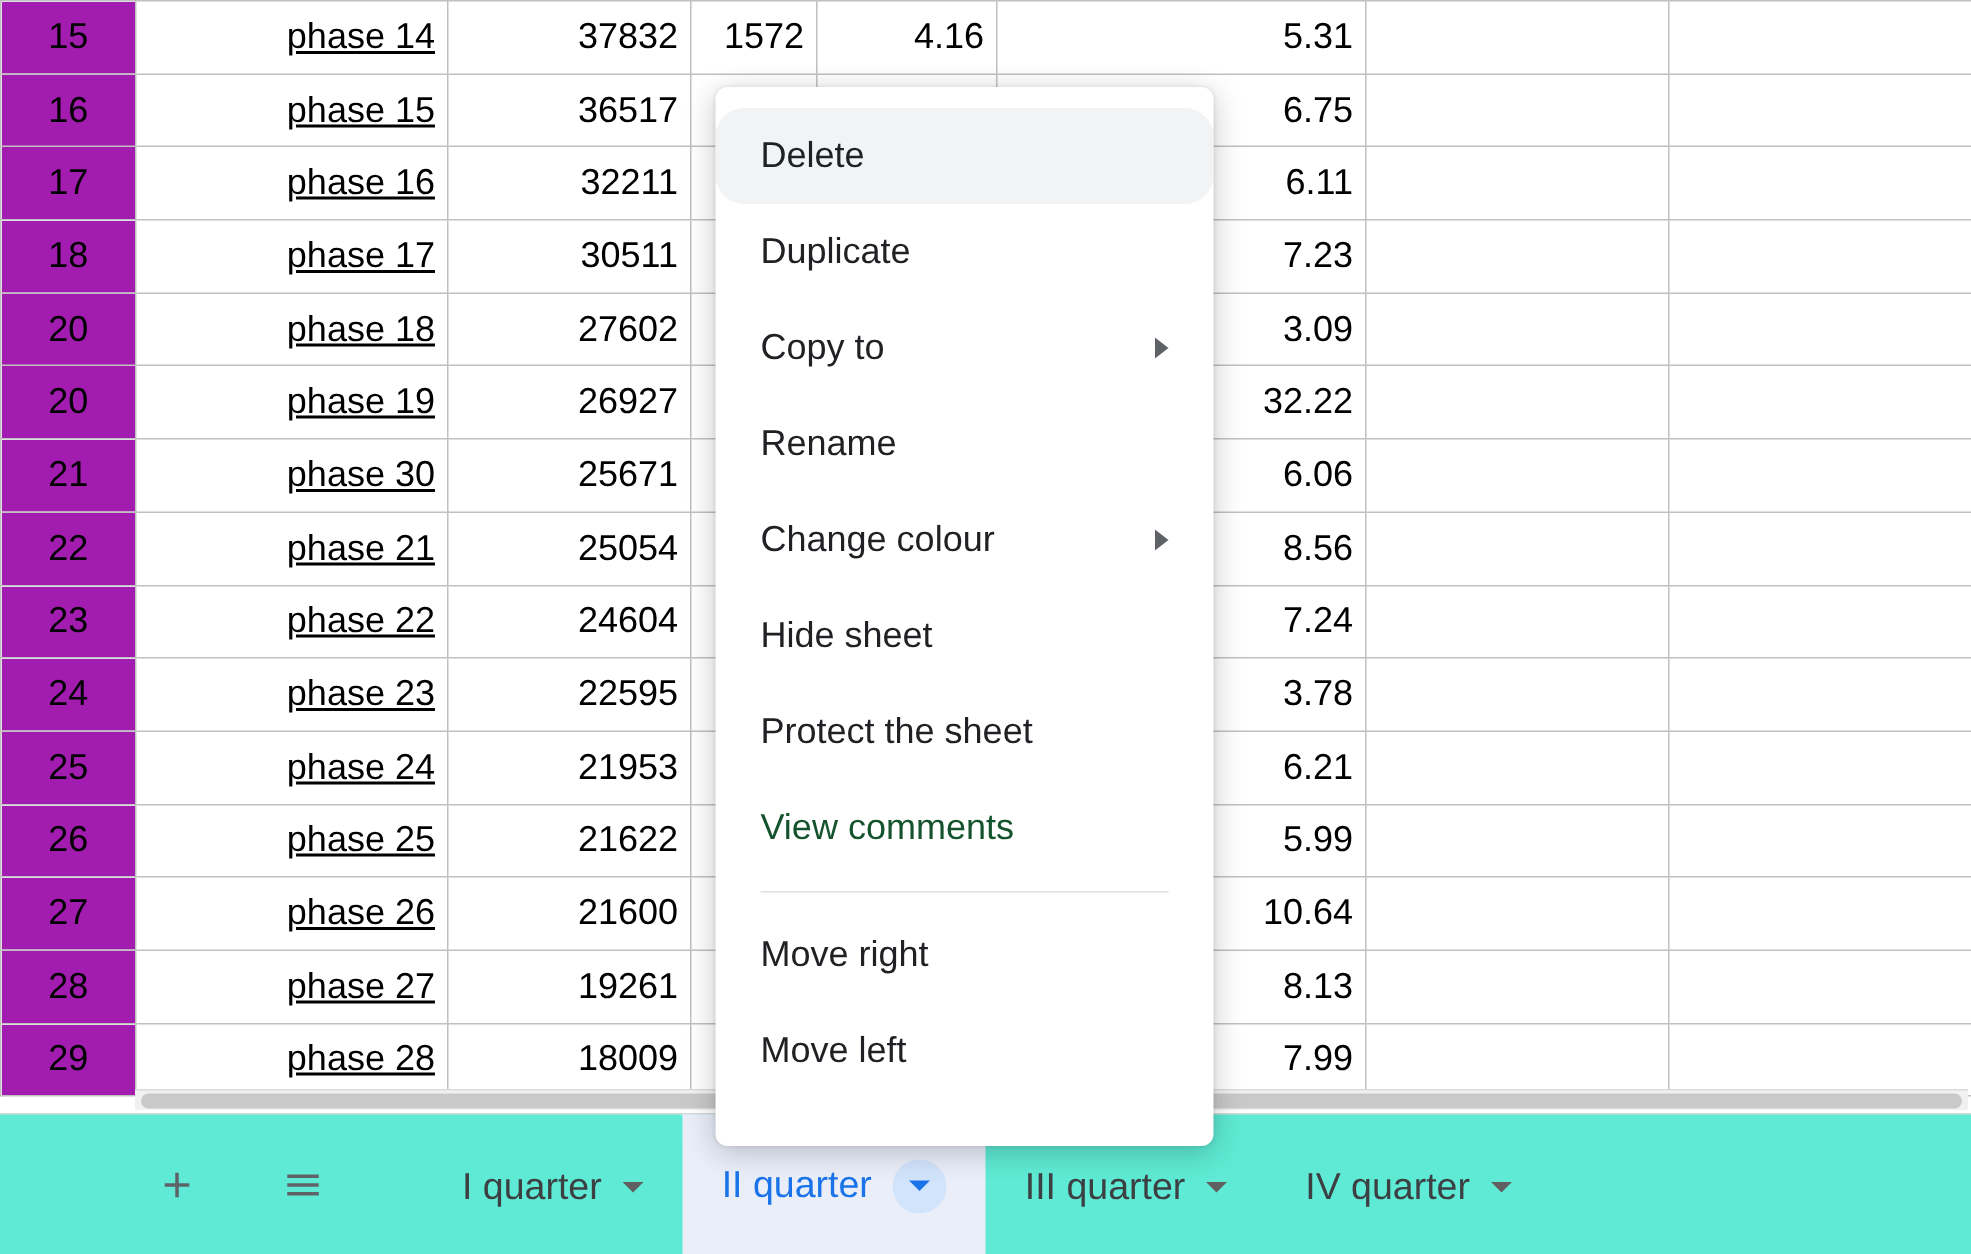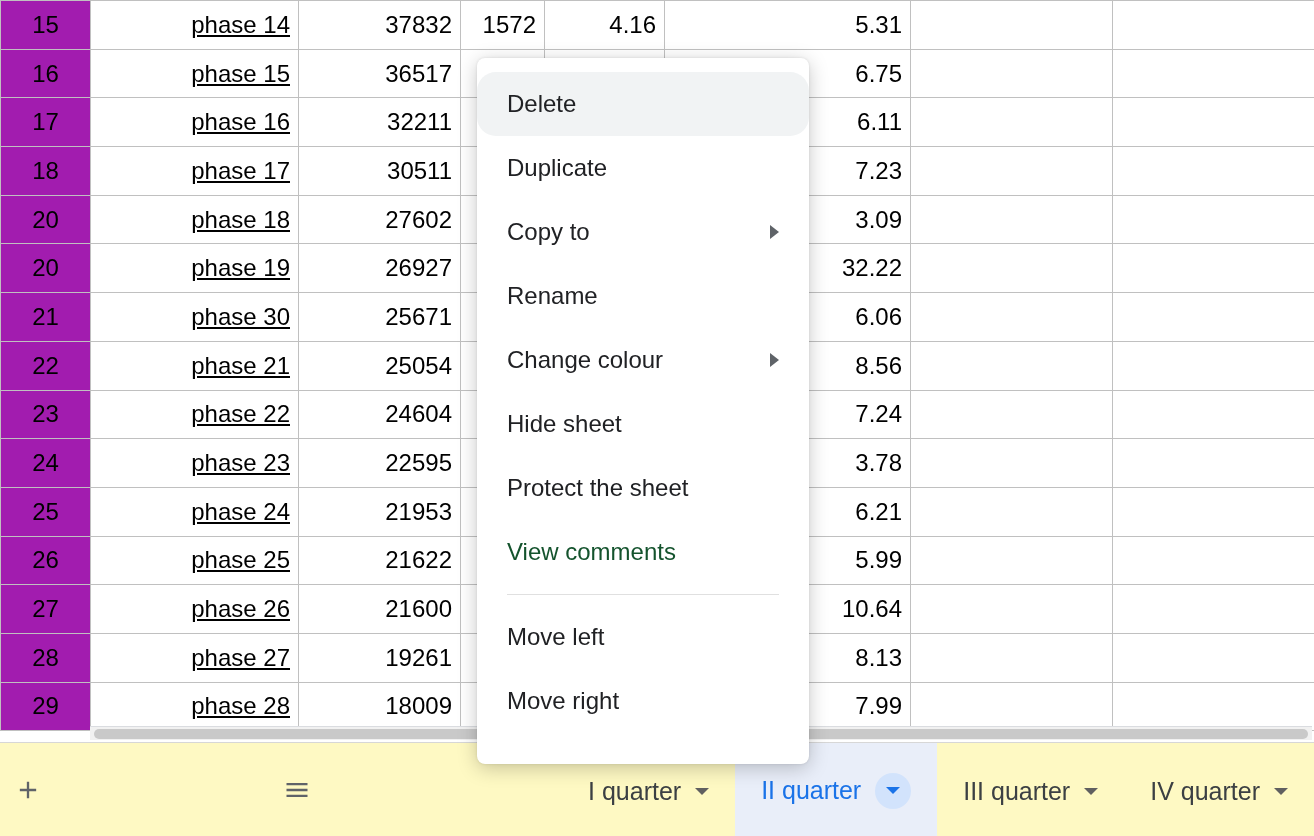--- a/index.html
+++ b/index.html
@@ -64,26 +64,26 @@
     right: 4px;
     height: 10px;
     background: #c9c9c9;
     border-radius: 5px;
   }
   .bottom-bar {
     position: absolute;
     left: 0; right: 0;
     top: 742px;
     height: 94px;
-    background: #fef9c3;
+    background: #5eead4;
     border-top: 1px solid #d7d7d7;
     display: flex;
     align-items: center;
+    padding-left: 90px;
     gap: 28px;
-    justify-content: space-between;
   }
   .icon-btn {
     width: 56px; height: 56px;
     display: flex; align-items: center; justify-content: center;
     color: #555;
     cursor: pointer;
     border-radius: 4px;
   }
   .tabs {
     display: flex;
@@ -387,18 +387,18 @@
     <span>Hide sheet</span>
   </div>
   <div class="menu-item">
     <span>Protect the sheet</span>
   </div>
   <div class="menu-item disabled">
     <span>View comments</span>
   </div>
   <div class="menu-sep"></div>
   <div class="menu-item">
+    <span>Move right</span>
+  </div>
+  <div class="menu-item">
     <span>Move left</span>
-  </div>
-  <div class="menu-item">
-    <span>Move right</span>
   </div>
 </div>
 
 </body></html>

